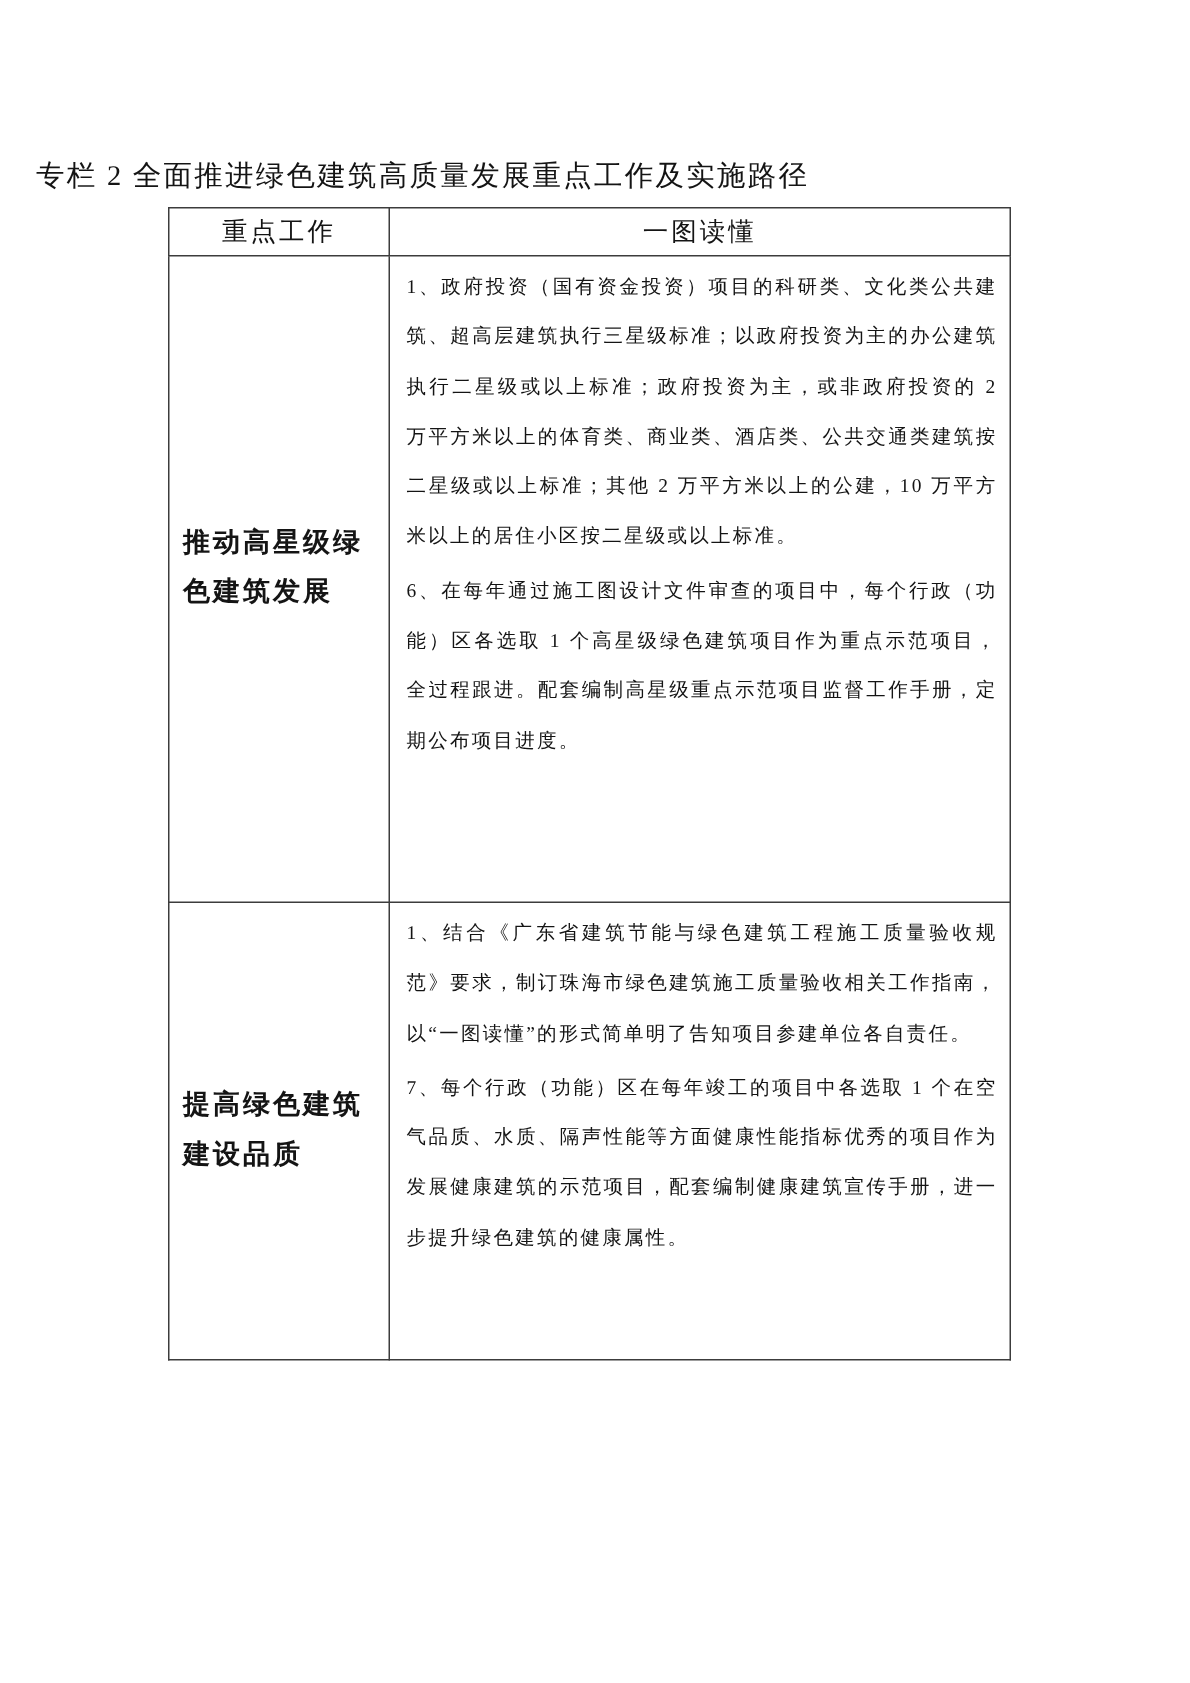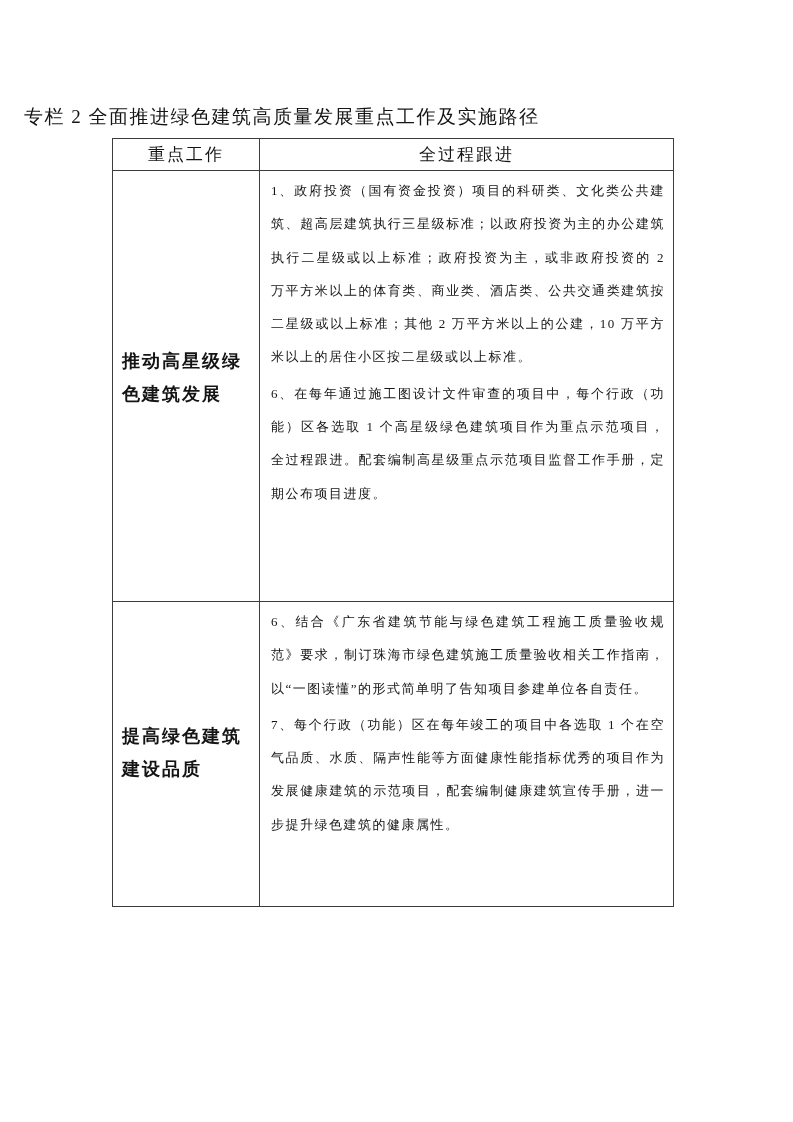--- a/index.html
+++ b/index.html
@@ -90,39 +90,39 @@
   <div class="doc-title">专栏 2  全面推进绿色建筑高质量发展重点工作及实施路径</div>
 
   <table class="doc-table">
     <colgroup>
       <col class="col-task">
       <col class="col-path">
     </colgroup>
     <thead>
       <tr class="header-row">
         <th>重点工作</th>
-        <th>全过程跟进</th>
+        <th>一图读懂</th>
       </tr>
     </thead>
     <tbody>
       <tr class="row-1">
         <td class="task-cell">
           <div class="task-label">推动高星级绿色建筑发展</div>
         </td>
         <td class="path-cell">
           <p>1、政府投资（国有资金投资）项目的科研类、文化类公共建筑、超高层建筑执行三星级标准；以政府投资为主的办公建筑执行二星级或以上标准；政府投资为主，或非政府投资的 2 万平方米以上的体育类、商业类、酒店类、公共交通类建筑按二星级或以上标准；其他 2 万平方米以上的公建，10 万平方米以上的居住小区按二星级或以上标准。</p>
           <p>6、在每年通过施工图设计文件审查的项目中，每个行政（功能）区各选取 1 个高星级绿色建筑项目作为重点示范项目，全过程跟进。配套编制高星级重点示范项目监督工作手册，定期公布项目进度。</p>
         </td>
       </tr>
       <tr class="row-2">
         <td class="task-cell">
           <div class="task-label">提高绿色建筑建设品质</div>
         </td>
         <td class="path-cell">
-          <p>6、结合《广东省建筑节能与绿色建筑工程施工质量验收规范》要求，制订珠海市绿色建筑施工质量验收相关工作指南，以“一图读懂”的形式简单明了告知项目参建单位各自责任。</p>
+          <p>1、结合《广东省建筑节能与绿色建筑工程施工质量验收规范》要求，制订珠海市绿色建筑施工质量验收相关工作指南，以“一图读懂”的形式简单明了告知项目参建单位各自责任。</p>
           <p>7、每个行政（功能）区在每年竣工的项目中各选取 1 个在空气品质、水质、隔声性能等方面健康性能指标优秀的项目作为发展健康建筑的示范项目，配套编制健康建筑宣传手册，进一步提升绿色建筑的健康属性。</p>
         </td>
       </tr>
     </tbody>
   </table>
 
 
 </div>
 
 </body></html>

